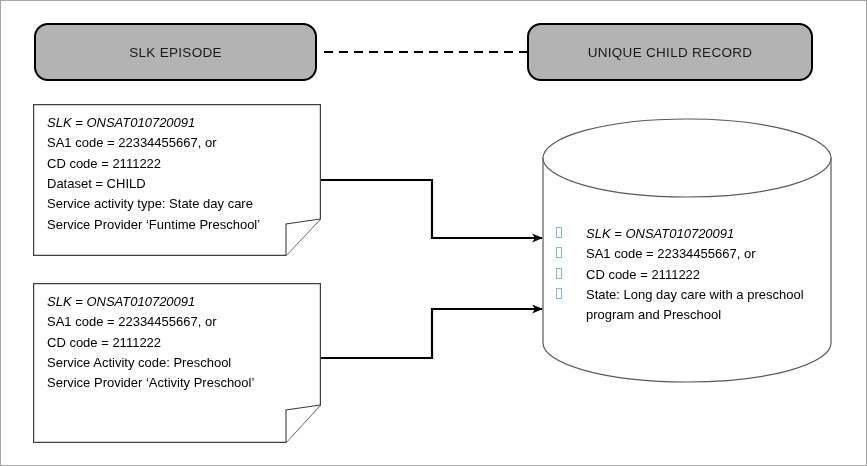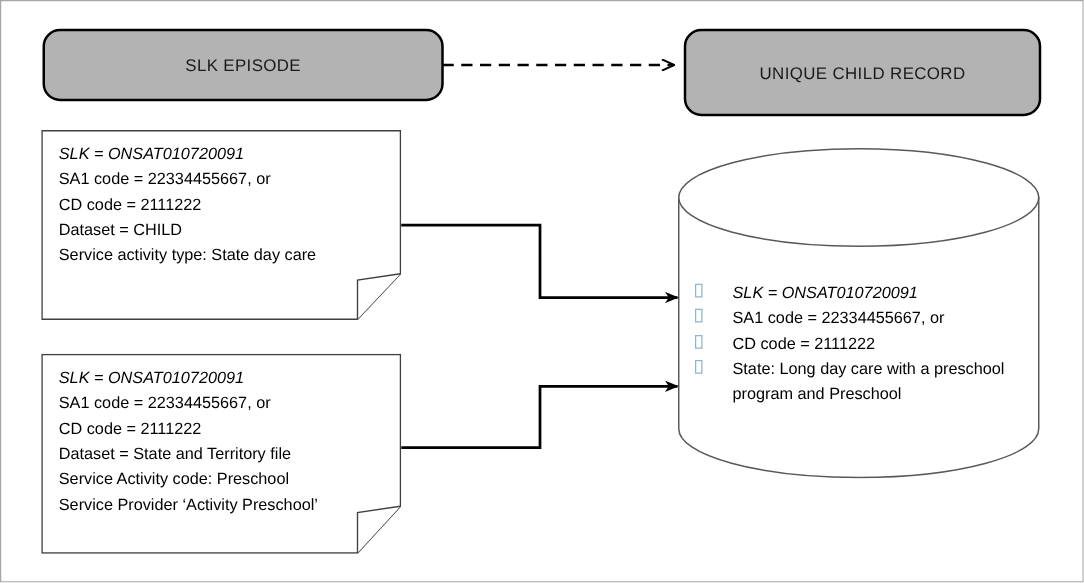--- a/index.html
+++ b/index.html
@@ -38,22 +38,22 @@
     display: flex;
     align-items: center;
     justify-content: center;
   }
   .hdr-label {
     font-size: 13.5px;
     color: #1a1a1a;
     letter-spacing: 0.3px;
     white-space: nowrap;
   }
-  #box-slk      { left: 33px;  top: 22px;  width: 321px; height: 58px; }
-  #box-unique   { left: 546px; top: 22px;  width: 286px; height: 70px; }
+  #box-slk      { left: 33px;  top: 22px;  width: 283px; height: 58px; }
+  #box-unique   { left: 526px; top: 22px;  width: 286px; height: 58px; }
 
   
   .note {
     position: absolute;
     box-sizing: border-box;
   }
   .note-svg {
     position: absolute;
     left: 0;
     top: 0;
@@ -162,33 +162,33 @@
     <svg class="note-svg" viewBox="0 0 288 152" preserveAspectRatio="none" xmlns="http://www.w3.org/2000/svg">
       <path d="M0.6,0.6 L287.4,0.6 L287.4,115 L253,151.4 L0.6,151.4 Z" fill="#ffffff" stroke="#404040" stroke-width="1.2"></path>
       <path d="M287.4,115 L253,120 L253,151.4" fill="#ffffff" stroke="#404040" stroke-width="1.1"></path>
     </svg>
     <div class="note-text">
       <div class="ln ital">SLK = ONSAT010720091</div>
       <div class="ln">SA1 code = 22334455667, or</div>
       <div class="ln">CD code = 2111222</div>
       <div class="ln">Dataset = CHILD</div>
       <div class="ln">Service activity type: State day care</div>
+      <div class="ln">Service Provider ‘Funtime Preschool’</div>
     </div>
   </div>
 
   <div class="note" id="note-2">
     <svg class="note-svg" viewBox="0 0 288 160" preserveAspectRatio="none" xmlns="http://www.w3.org/2000/svg">
       <path d="M0.6,0.6 L287.4,0.6 L287.4,122 L253,159.4 L0.6,159.4 Z" fill="#ffffff" stroke="#404040" stroke-width="1.2"></path>
       <path d="M287.4,122 L253,127 L253,159.4" fill="#ffffff" stroke="#404040" stroke-width="1.1"></path>
     </svg>
     <div class="note-text">
       <div class="ln ital">SLK = ONSAT010720091</div>
       <div class="ln">SA1 code = 22334455667, or</div>
       <div class="ln">CD code = 2111222</div>
-      <div class="ln">Dataset = State and Territory file</div>
       <div class="ln">Service Activity code: Preschool</div>
       <div class="ln">Service Provider ‘Activity Preschool’</div>
     </div>
   </div>
 
   <div id="cylinder">
     <svg id="cyl-svg" viewBox="0 0 290 265" preserveAspectRatio="none" xmlns="http://www.w3.org/2000/svg">
       <path d="M1,40 L1,225 A144,39 0 0 0 289,225 L289,40 Z" fill="#ffffff" stroke="#595959" stroke-width="1.2"></path>
       <ellipse cx="145" cy="40" rx="144" ry="39" fill="#ffffff" stroke="#595959" stroke-width="1.2"></ellipse>
     </svg>

